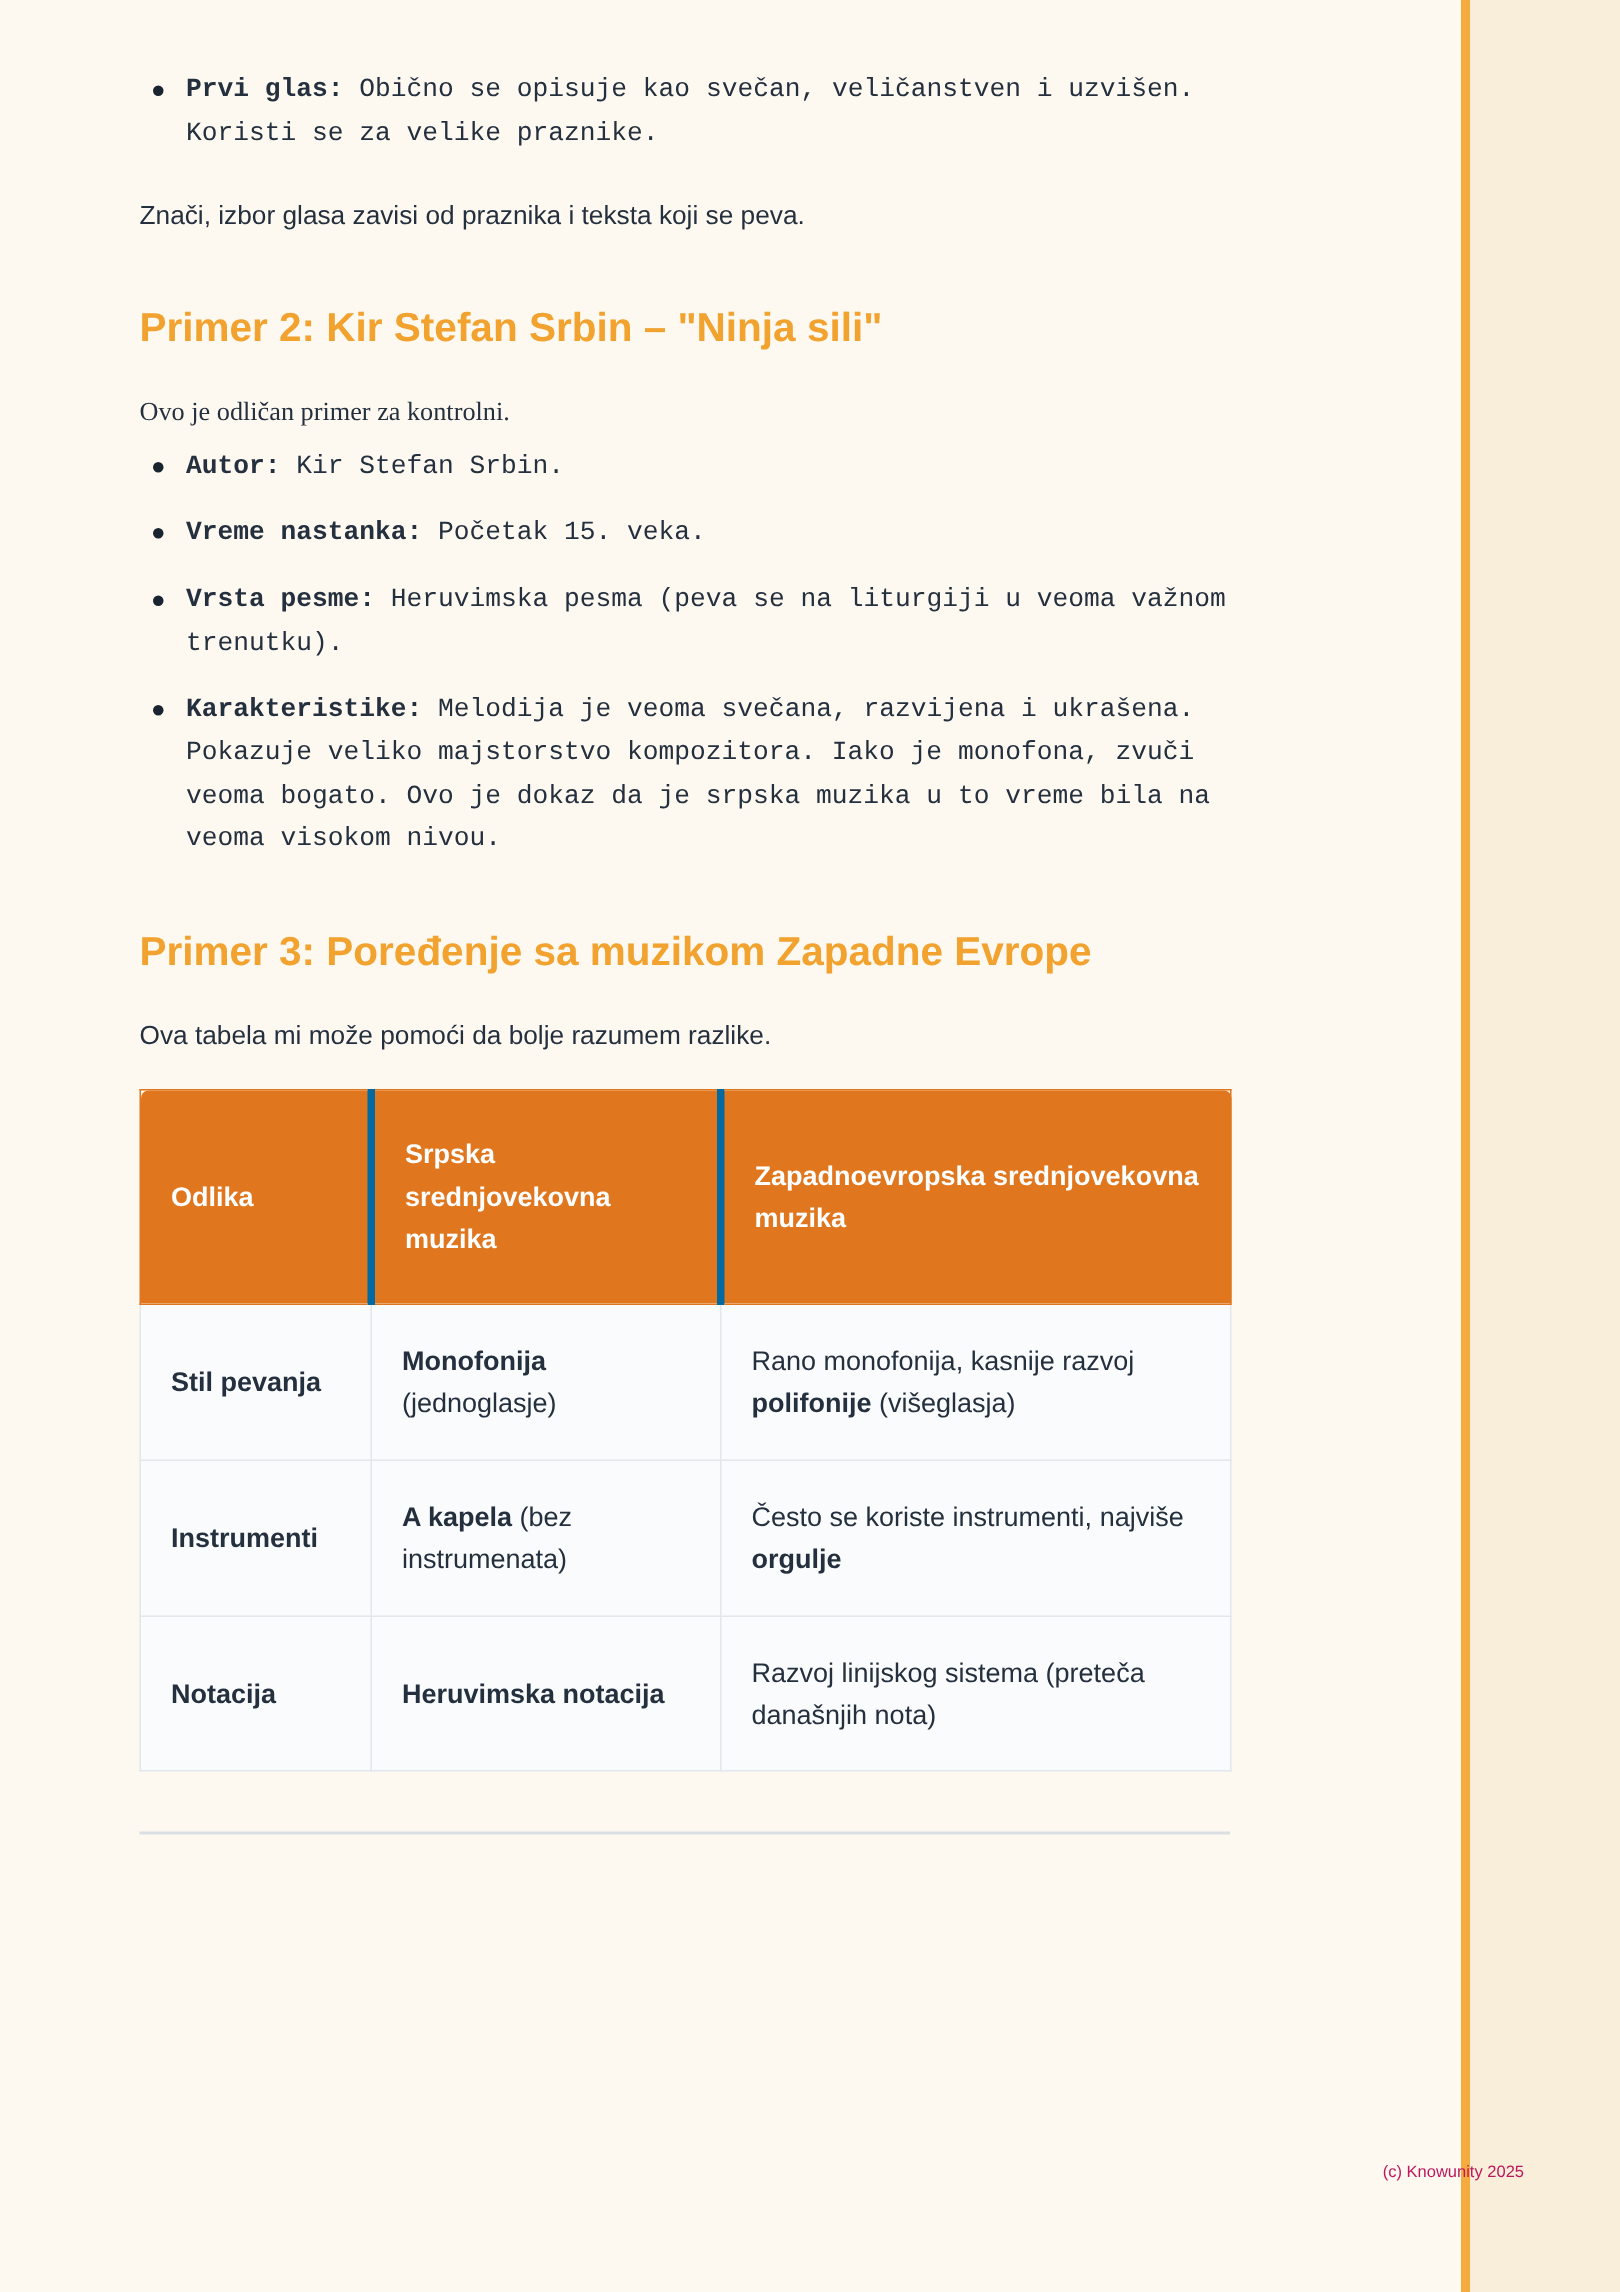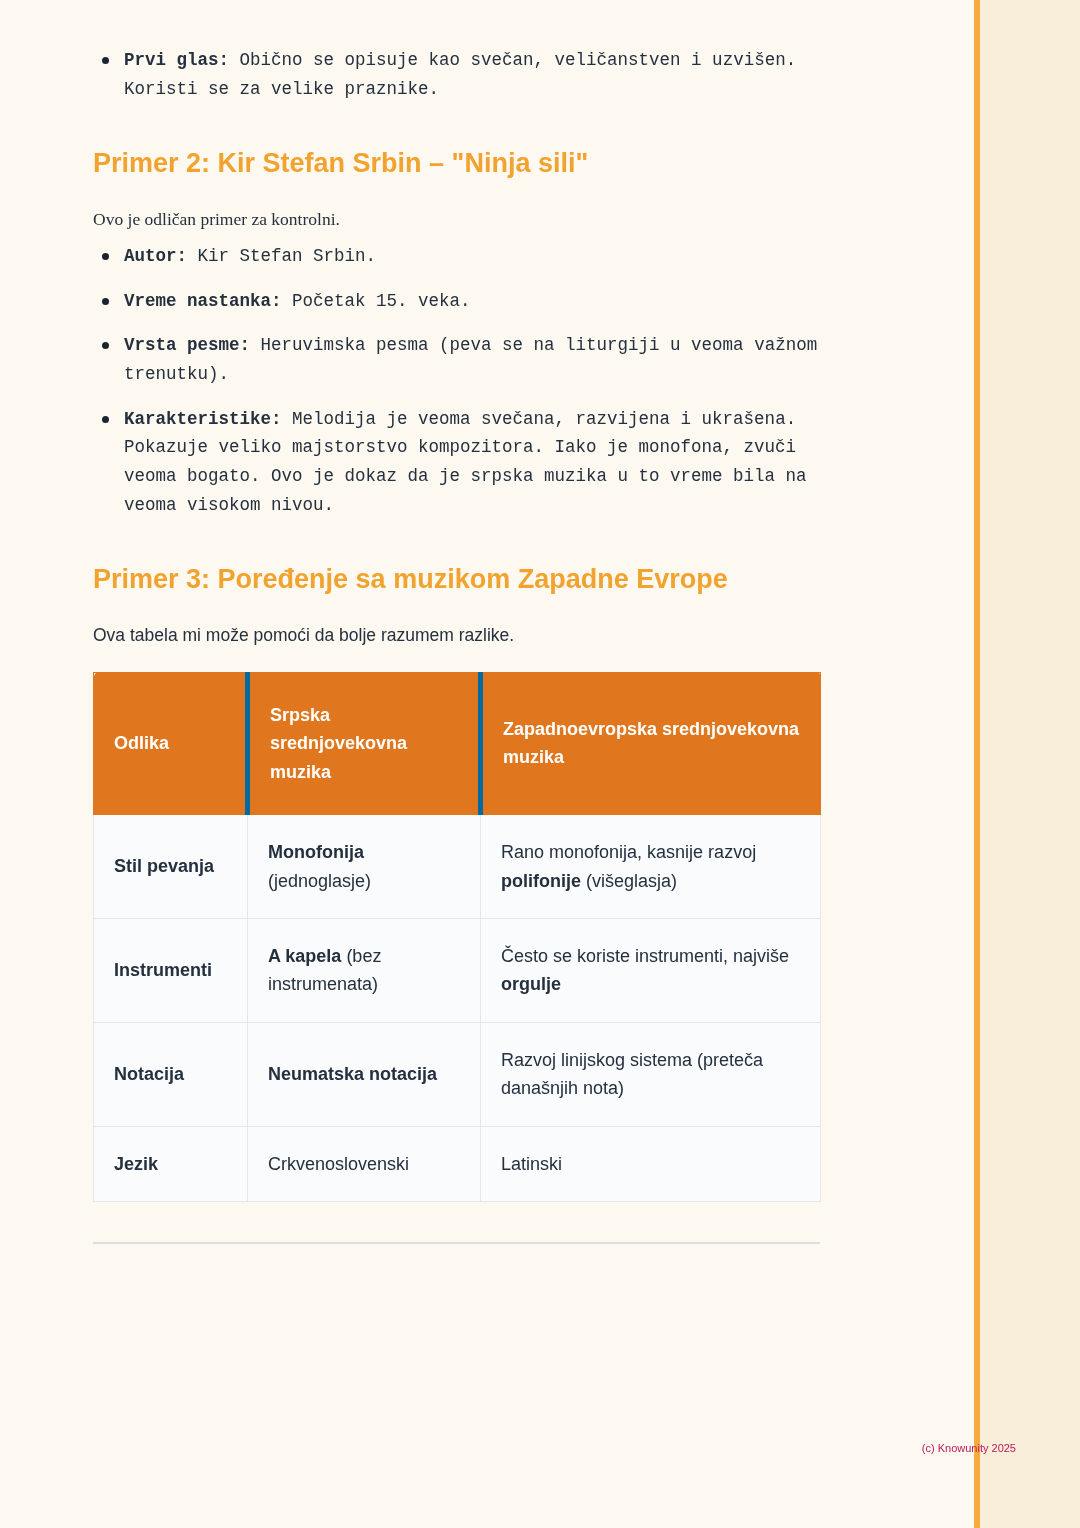--- a/index.html
+++ b/index.html
@@ -93,20 +93,21 @@
 
 <div class="right-band"></div>
 <div class="orange-rule"></div>
 
 <div class="content">
 
   <ul class="bullets">
     <li><strong>Prvi glas:</strong> <span>Obično se opisuje kao svečan, veličanstven i uzvišen. Koristi se za velike praznike.</span></li>
   </ul>
 
+  <p class="body-par">Znači, izbor glasa zavisi od praznika i teksta koji se peva.</p>
 
   <h2 class="section-heading">Primer 2: Kir Stefan Srbin – "Ninja sili"</h2>
 
   <p class="body-par intro-par">Ovo je odličan primer za kontrolni.</p>
 
   <ul class="bullets">
     <li><strong>Autor:</strong> <span>Kir Stefan Srbin.</span></li>
     <li><strong>Vreme nastanka:</strong> <span>Početak 15. veka.</span></li>
     <li><strong>Vrsta pesme:</strong> <span>Heruvimska pesma (peva se na liturgiji u veoma važnom trenutku).</span></li>
     <li><strong>Karakteristike:</strong> <span>Melodija je veoma svečana, razvijena i ukrašena. Pokazuje veliko majstorstvo kompozitora. Iako je monofona, zvuči veoma bogato. Ovo je dokaz da je srpska muzika u to vreme bila na veoma visokom nivou.</span></li>
@@ -135,27 +136,22 @@
         <td><span></span><strong>Monofonija</strong><span> (jednoglasje)</span></td>
         <td><span>Rano monofonija, kasnije razvoj </span><strong>polifonije</strong><span> (višeglasja)</span></td>
       </tr>
       <tr>
         <td class="feature">Instrumenti</td>
         <td><span></span><strong>A kapela</strong><span> (bez instrumenata)</span></td>
         <td><span>Često se koriste instrumenti, najviše </span><strong>orgulje</strong><span></span></td>
       </tr>
       <tr>
         <td class="feature">Notacija</td>
-        <td><span></span><strong>Neumatska notacija</strong><span></span></td>
+        <td><span></span><strong>Heruvimska notacija</strong><span></span></td>
         <td><span>Razvoj linijskog sistema (preteča današnjih nota)</span><strong></strong><span></span></td>
-      </tr>
-      <tr>
-        <td class="feature">Jezik</td>
-        <td><span>Crkvenoslovenski</span><strong></strong><span></span></td>
-        <td><span>Latinski</span><strong></strong><span></span></td>
       </tr>
     </tbody>
   </table>
 
   <hr class="divider">
 
 </div>
 
 <div class="footer">(c) Knowunity 2025</div>
 

